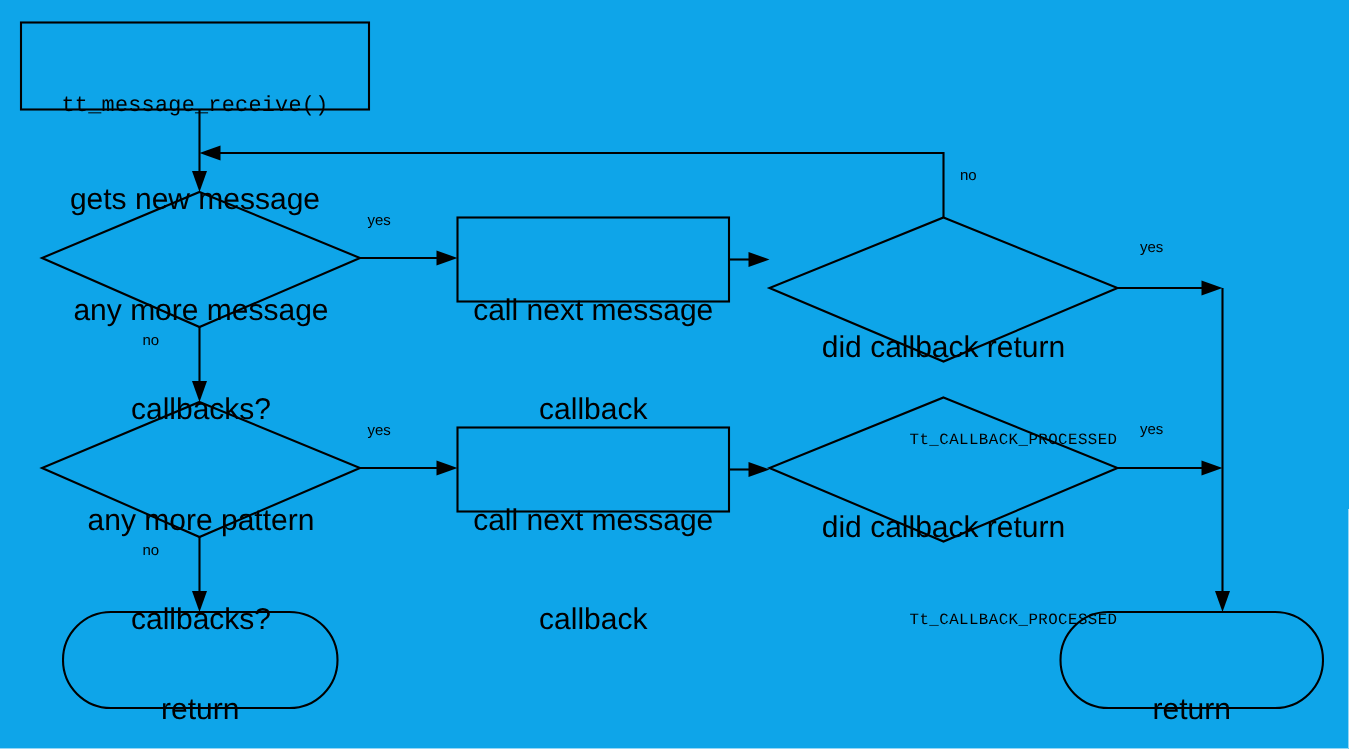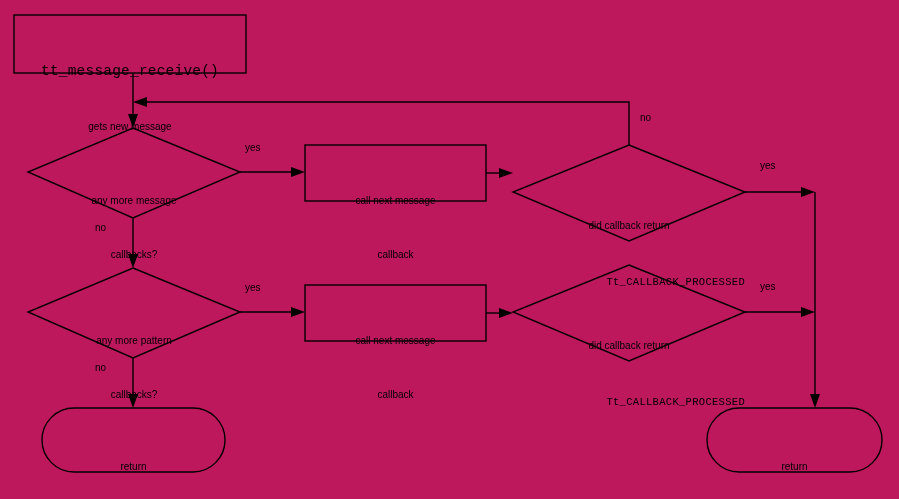--- a/index.html
+++ b/index.html
@@ -5,21 +5,21 @@
 <style>
   html, body {
     margin: 0;
     padding: 0;
     background: #ffffff;
   }
   #flow-root {
     position: relative;
     width: 899px;
     height: 499px;
-    background: #be185d;
+    background: #0ea5e9;
     overflow: hidden;
     font-family: "Liberation Sans", sans-serif;
   }
   #flow-svg {
     position: absolute;
     left: 0;
     top: 0;
     width: 899px;
     height: 499px;
   }
@@ -40,21 +40,21 @@
   .node-text {
     position: absolute;
     text-align: center;
     color: #000000;
     line-height: 1.28;
     white-space: pre;
     pointer-events: none;
   }
   .t-sans {
     font-family: "Liberation Sans", sans-serif;
-    font-size: 10px;
+    font-size: 20px;
   }
   .t-mono {
     font-family: "Liberation Mono", monospace;
     font-size: 14.5px;
     letter-spacing: 0.2px;
   }
   .t-mono-small {
     font-family: "Liberation Mono", monospace;
     font-size: 10.5px;
     letter-spacing: 0.3px;

